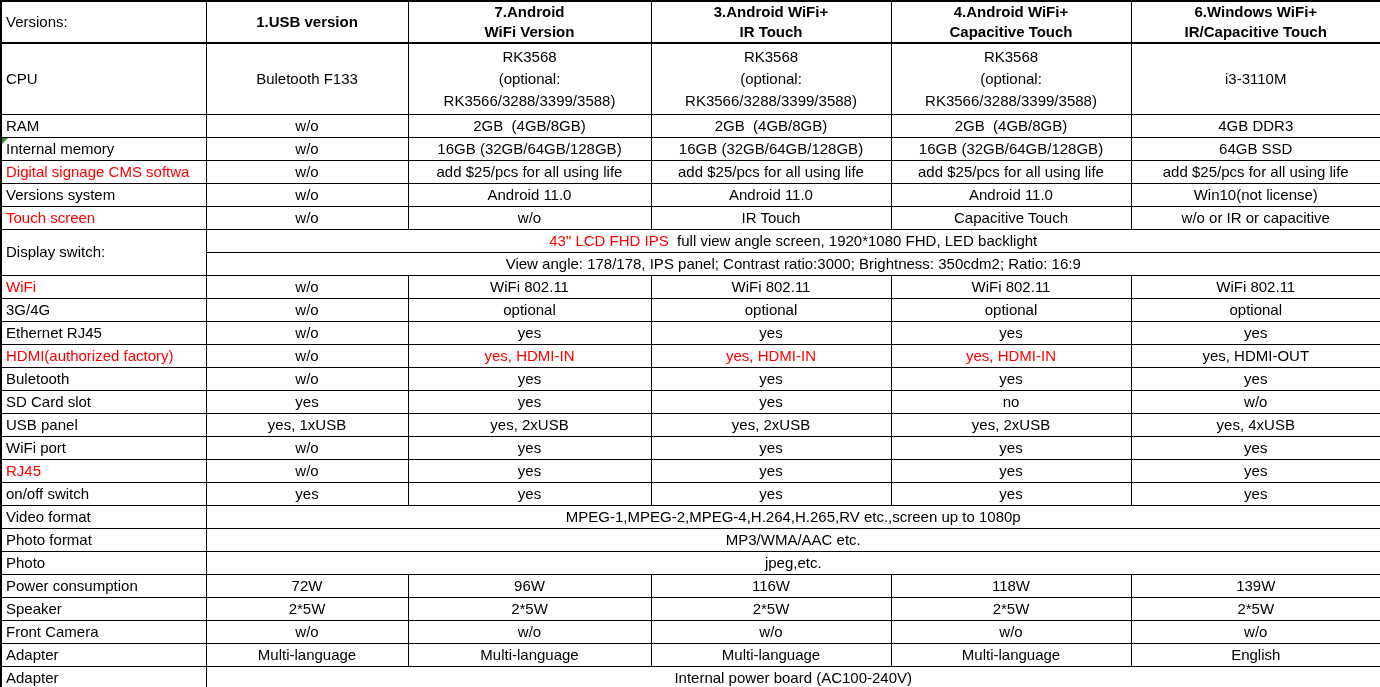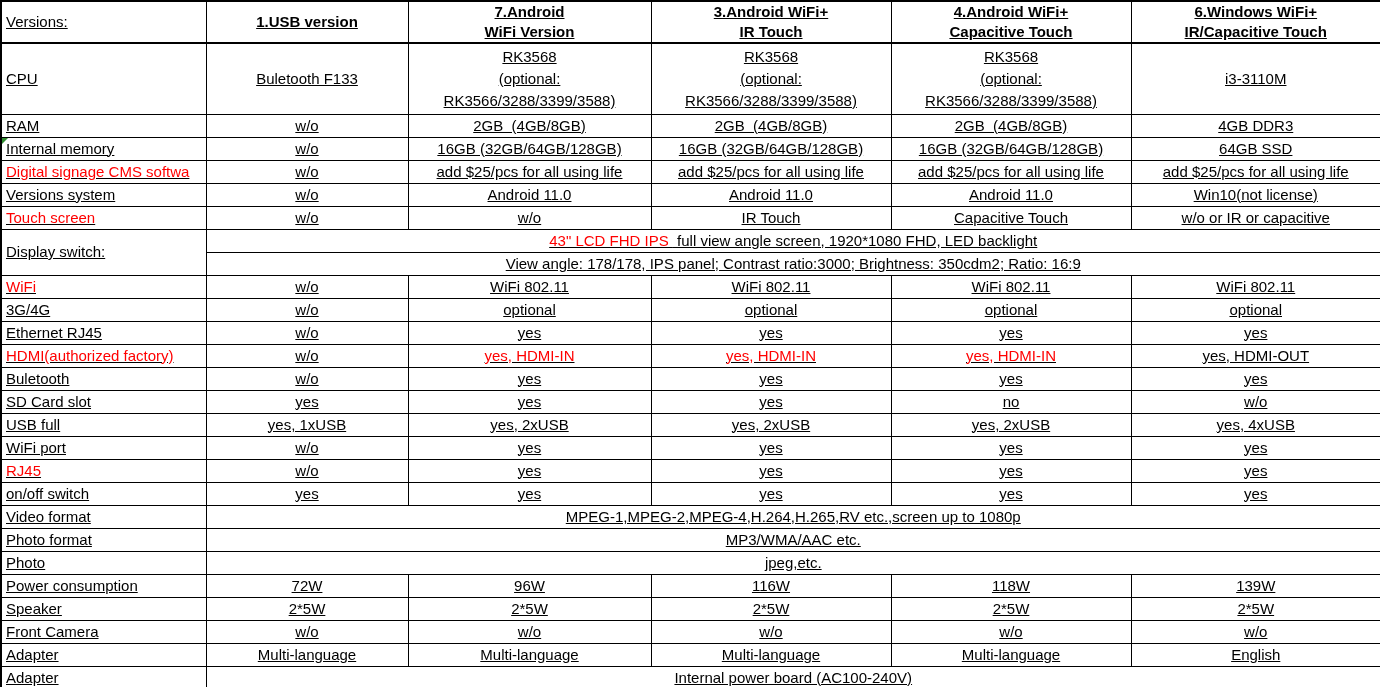--- a/index.html
+++ b/index.html
@@ -1,17 +1,17 @@
 <!DOCTYPE html>
 <html style="--red: #ff0000; --green: #2e8b2e;"><head>
 <meta charset="utf-8">
 <style>
   * { box-sizing: border-box; }
   body { margin: 0; background: #fff; font-family: "Liberation Sans", sans-serif; }
-  .wrap { width: 1380px; height: 687px; overflow: hidden; text-decoration: underline; }
+  .wrap { width: 1380px; height: 687px; overflow: hidden; }
   table {
     border-collapse: collapse; table-layout: fixed; width: 1380px;
     border: 2px solid #000; color: #000; font-size: 15px;
   }
   td, th {
     border: 1px solid #000; height: 23px; padding: 0 3px;
     vertical-align: middle; text-align: center;
     white-space: pre-wrap; overflow: hidden; line-height: 22px; font-weight: normal;
   }
   th.hdr { font-weight: bold; line-height: 20px; }
@@ -152,21 +152,21 @@
         </tr>
         <tr data-name="table-row">
           <td data-name="row-label" class="lab">SD Card slot</td>
           <td data-name="spec-cell">yes</td>
           <td data-name="spec-cell">yes</td>
           <td data-name="spec-cell">yes</td>
           <td data-name="spec-cell">no</td>
           <td data-name="spec-cell">w/o</td>
         </tr>
         <tr data-name="table-row">
-          <td data-name="row-label" class="lab">USB full</td>
+          <td data-name="row-label" class="lab">USB panel</td>
           <td data-name="spec-cell">yes, 1xUSB</td>
           <td data-name="spec-cell">yes, 2xUSB</td>
           <td data-name="spec-cell">yes, 2xUSB</td>
           <td data-name="spec-cell">yes, 2xUSB</td>
           <td data-name="spec-cell">yes, 4xUSB</td>
         </tr>
         <tr data-name="table-row">
           <td data-name="row-label" class="lab">WiFi port</td>
           <td data-name="spec-cell">w/o</td>
           <td data-name="spec-cell">yes</td>

